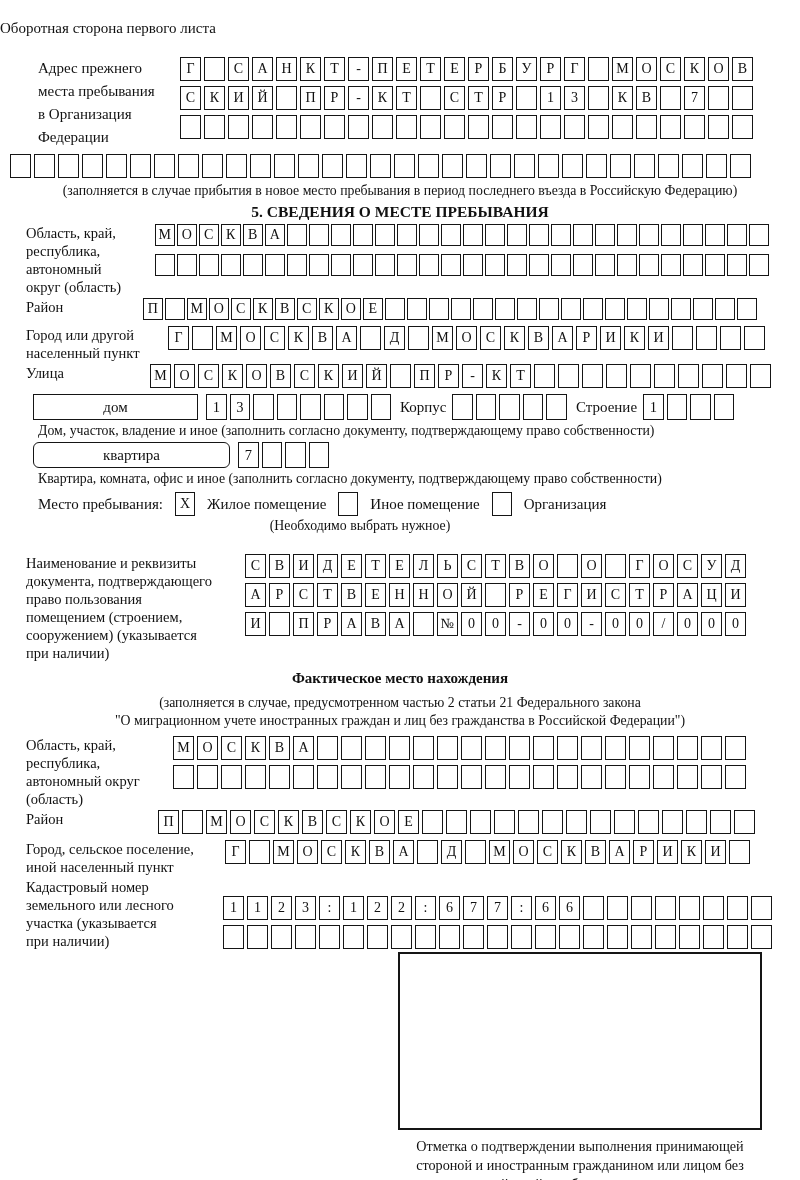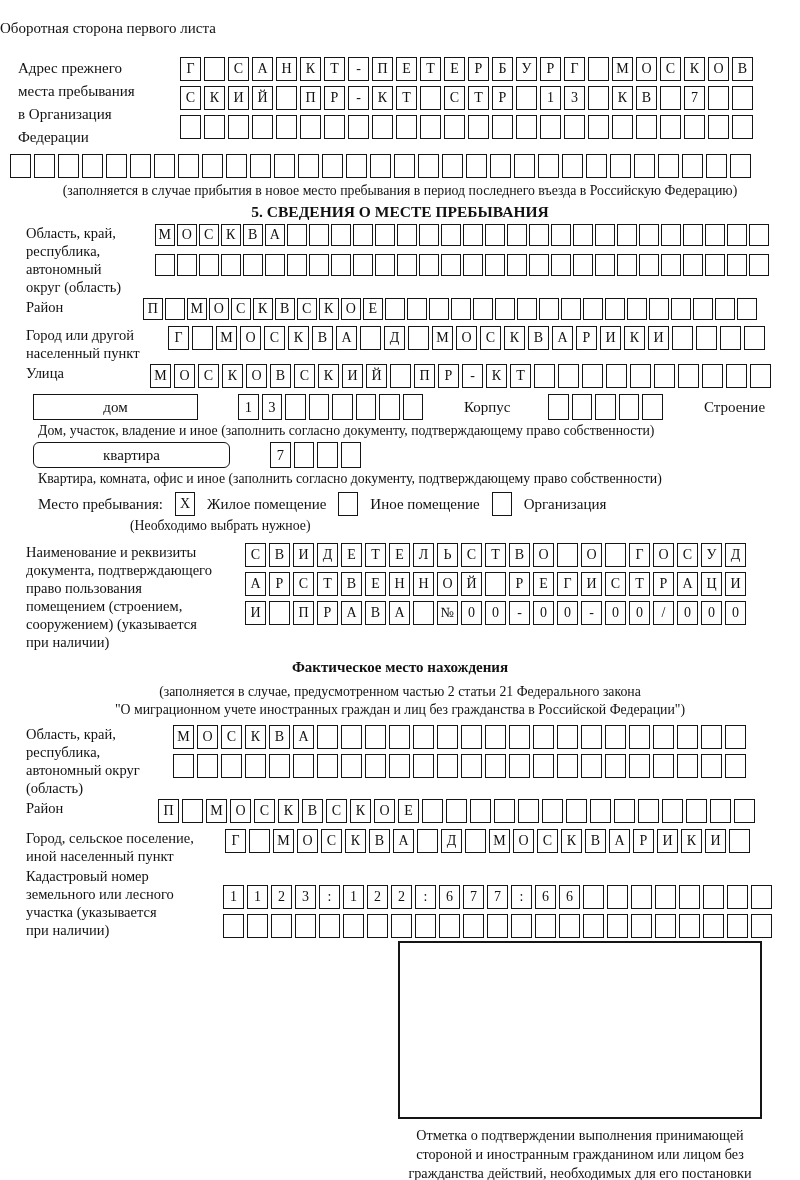--- a/index.html
+++ b/index.html
@@ -2,21 +2,21 @@
 <html><head>
 <meta charset="utf-8">
 <style>
   html,body{margin:0;padding:0;background:#fff;}
   .page{
     width:800px;height:1180px;background:#fff;color:#111;overflow:hidden;
     font-family:"Liberation Serif","DejaVu Serif",serif;position:relative;
   }
   .hdr{font-size:15px;text-align:left;padding:20px 36px 0 0;margin-bottom:20px;}
   .frow{display:flex;align-items:flex-start;}
-  .lbl{flex:none;box-sizing:border-box;padding-left:18px;font-size:15px;line-height:23px;}
+  .lbl{flex:none;box-sizing:border-box;padding-left:38px;font-size:15px;line-height:23px;}
   .lbl2{flex:none;box-sizing:border-box;padding-left:26px;font-size:14.5px;line-height:18px;}
   .w180{width:180px}.w155{width:155px}.w143{width:143px}.w168{width:168px}
   .w150{width:150px}.w245{width:245px}.w173{width:173px}.w158{width:158px}
   .w225{width:225px}.w223{width:223px}
   .rows{display:flex;flex-direction:column;gap:5px;}
   .rows.g8{gap:8px;}
   .boxrow{display:flex;gap:3px;}
   .cell{
     flex:none;display:flex;align-items:center;justify-content:center;
     border:1.6px solid #151515;box-sizing:border-box;background:#fff;font-size:14px;
@@ -29,28 +29,28 @@
   .c{text-align:center;}
   .pl38{padding-left:38px;}
   .h2{font-weight:bold;font-size:15.5px;text-align:center;margin:3px 0 3px;}
   .h2b{font-weight:bold;font-size:15px;text-align:center;margin:7px 0 7px;}
   .bigbox{
     flex:none;border:1.6px solid #151515;box-sizing:border-box;height:26px;
     display:flex;align-items:center;justify-content:center;font-size:15px;background:#fff;
   }
   .bb165{width:165px;margin-right:8px;}
   .bb197{width:197px;margin-right:8px;border-radius:6px;}
-  .houserow{display:flex;align-items:center;margin-left:33px;margin-bottom:3px;gap:32px;}
+  .houserow{display:flex;align-items:center;margin-left:33px;margin-bottom:3px;}
   .inlbl{flex:none;font-size:15px;padding:0 6px 0 9px;}
   .stayrow{display:flex;align-items:center;padding-left:38px;font-size:15px;margin-bottom:2px;}
   .chk{
     flex:none;width:20px;height:24px;border:1.6px solid #151515;box-sizing:border-box;
     display:flex;align-items:center;justify-content:center;margin:0 12px;font-size:14px;
   }
-  .staynote{margin-left:130px;width:460px;margin-bottom:9px;}
+  .staynote{margin-left:130px;width:460px;text-align:center;margin-bottom:20px;}
   .noteline{margin-bottom:3px;}
   .mb2{margin-bottom:2px}.mb4{margin-bottom:4px}.mb5{margin-bottom:5px}
   .mb6{margin-bottom:6px}.mb8{margin-bottom:8px}
   .factnotes{font-size:13.8px;line-height:18px;text-align:center;margin-bottom:6px;}
   .cadrows{margin-top:18px;}
   .stamp{width:364px;height:178px;border:2px solid #151515;box-sizing:border-box;margin:2px 0 7px 398px;background:#fff;}
   .caption{width:460px;margin-left:350px;text-align:center;font-size:14.2px;line-height:19px;}
 </style>
 </head>
 <body>

